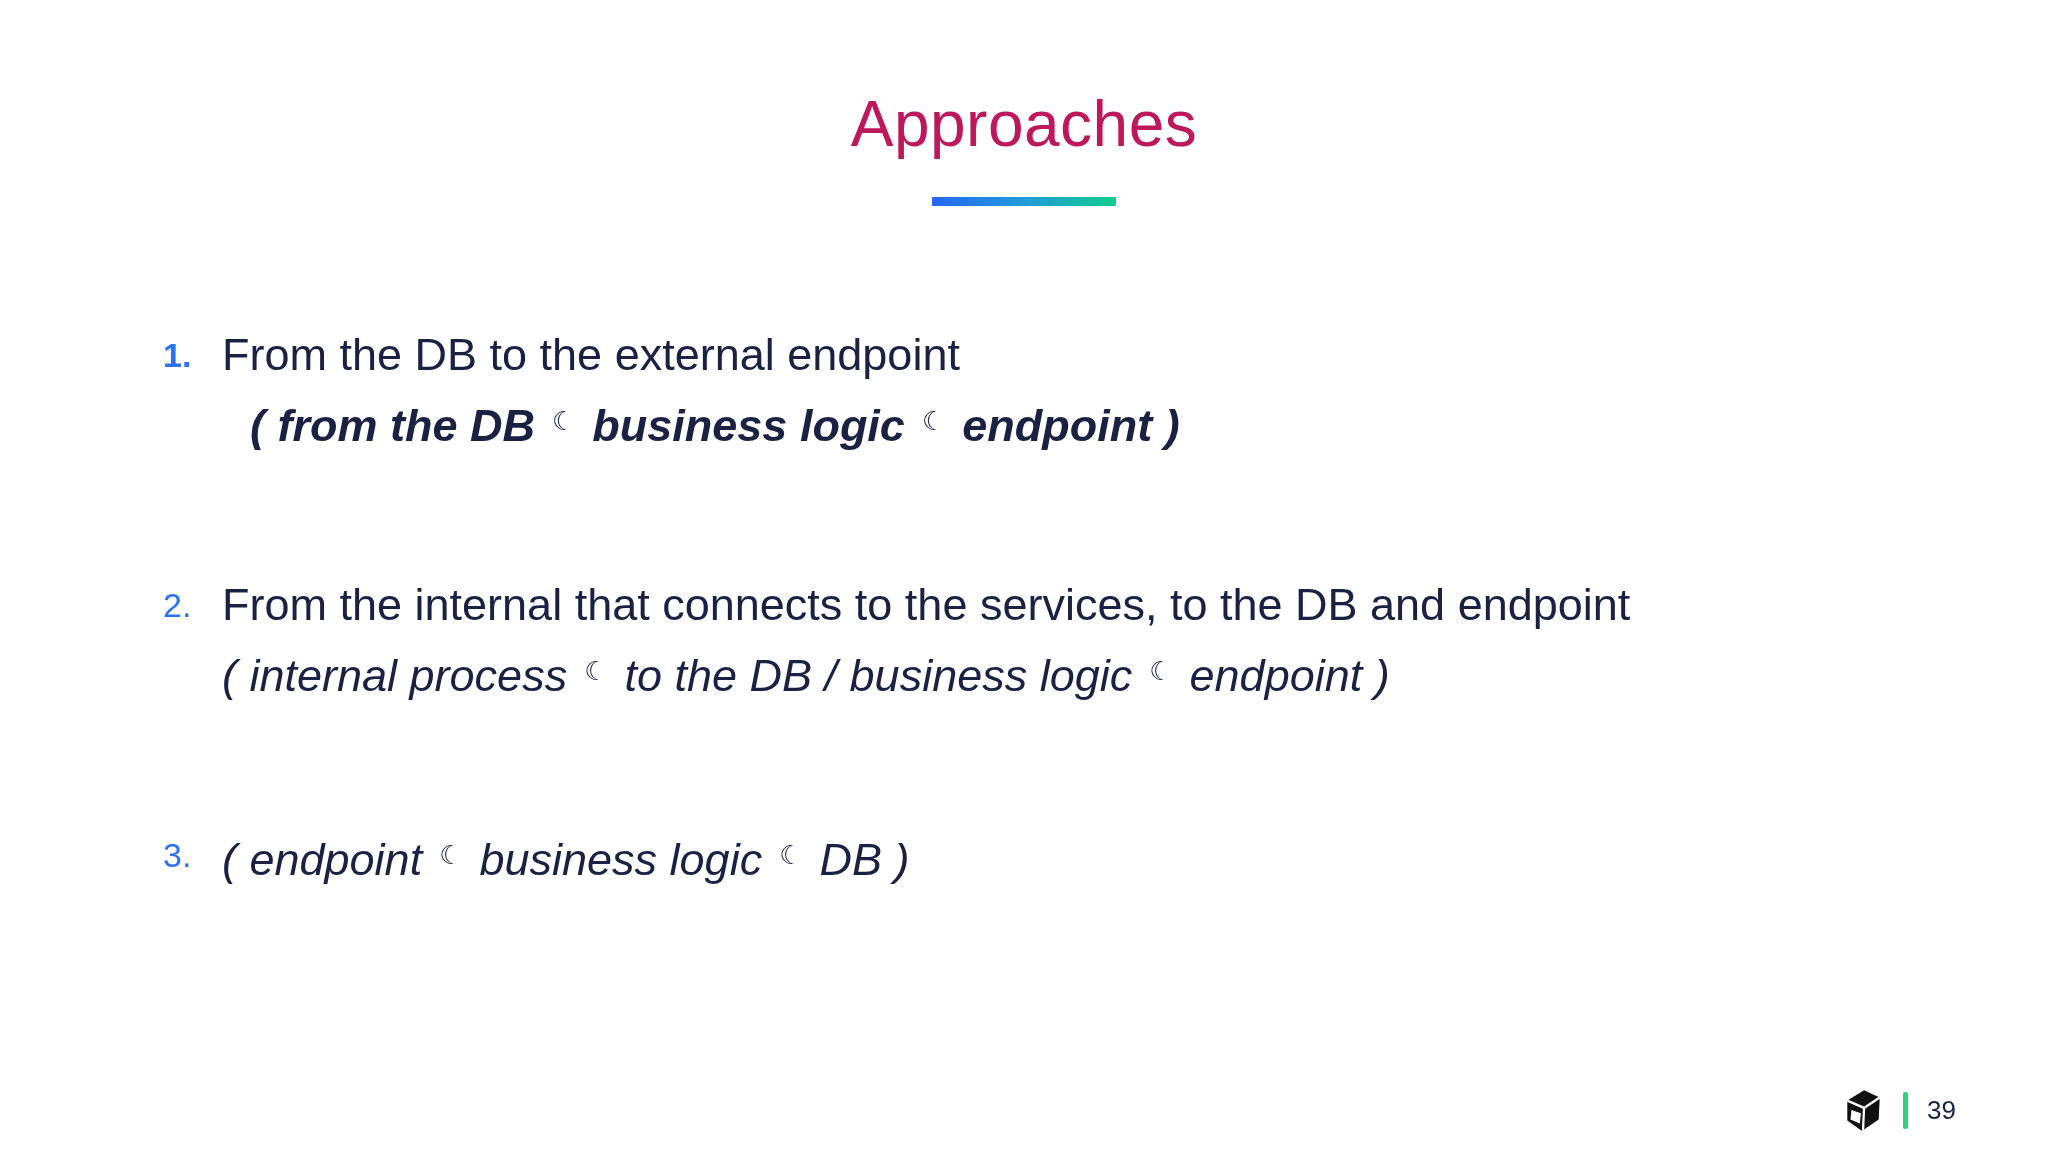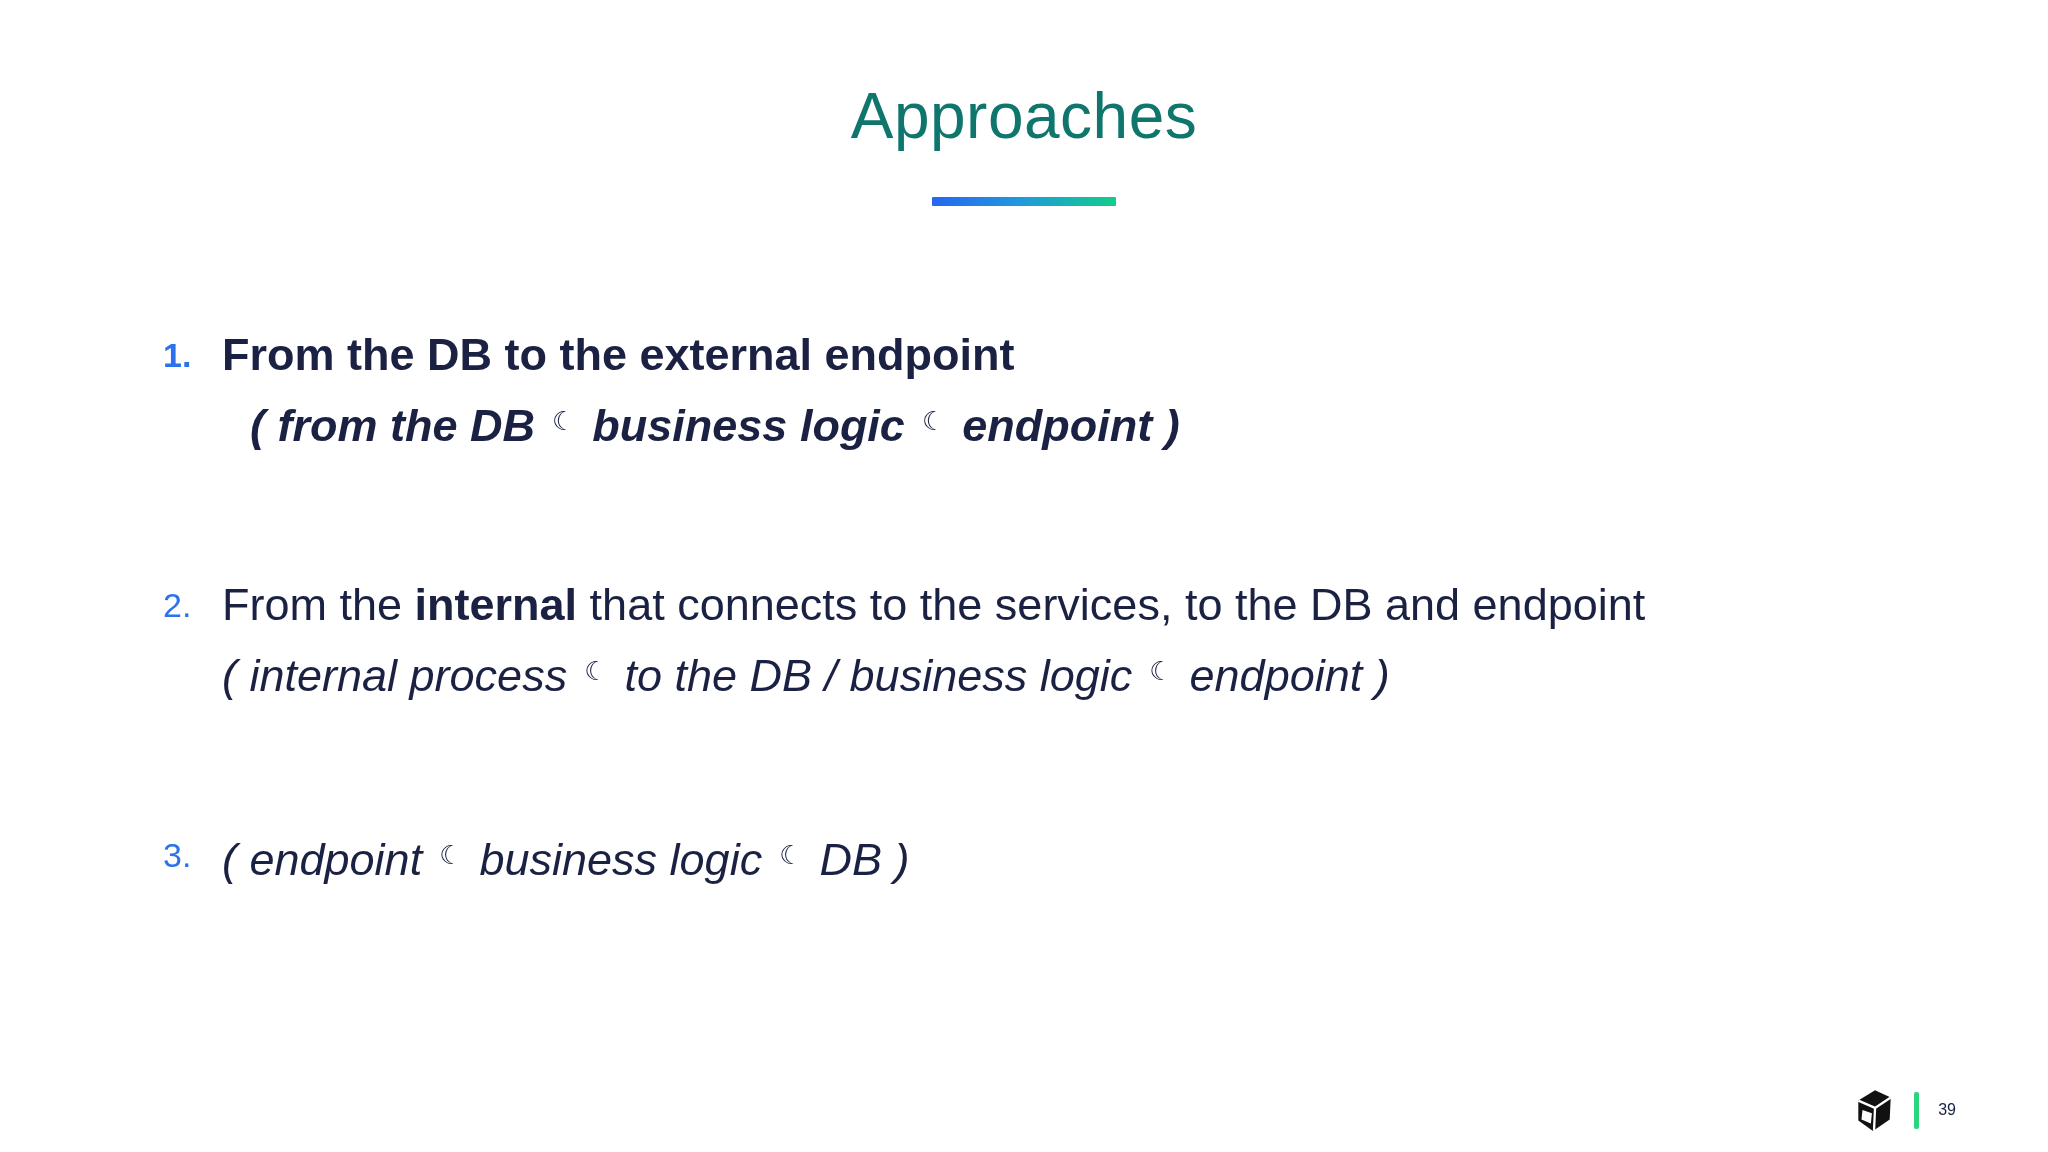--- a/index.html
+++ b/index.html
@@ -13,27 +13,27 @@
     width: 2048px;
     height: 1152px;
     background: #ffffff;
     overflow: hidden;
     color: #1a2142;
   }
 
   
   .title {
     position: absolute;
-    top: 79px;
+    top: 87px;
     left: 0;
     width: 100%;
     text-align: center;
     font-size: 64px;
     font-weight: 400;
-    color: #0f766e;
+    color: #be185d;
     letter-spacing: 0.5px;
   }
   .title-underline {
     position: absolute;
     top: 197px;
     left: 50%;
     transform: translateX(-50%);
     width: 184px;
     height: 9px;
     border-radius: 1px;
@@ -60,21 +60,21 @@
     color: #2b72ee;
     font-weight: 400;
   }
   .num.bold { font-weight: 700; }
   .item-text {
     font-size: 45px;
     line-height: 66px;
     color: #1a2142;
   }
   .main-line { white-space: nowrap; }
-  .main-line .b { font-weight: 700; }
+  .main-line .b { font-weight: 400; }
   .sub-line {
     font-style: italic;
     white-space: nowrap;
   }
   .sub-line.bold { font-weight: 700; margin-left: 28px; }
   .moon {
     font-family: "DejaVu Sans", sans-serif;
     font-style: normal;
     font-weight: 400;
     font-size: 26px;
@@ -98,21 +98,21 @@
     margin-right: 19px;
   }
   .footer-divider {
     width: 5px;
     height: 37px;
     border-radius: 2px;
     background: #2bd57e;
     margin-right: 19px;
   }
   .page-number {
-    font-size: 16px;
+    font-size: 26px;
     color: #1a2142;
   }
 </style>
 </head>
 <body>
 
 <div class="slide">
 
   <div class="title">Approaches</div>
   <div class="title-underline"></div>

